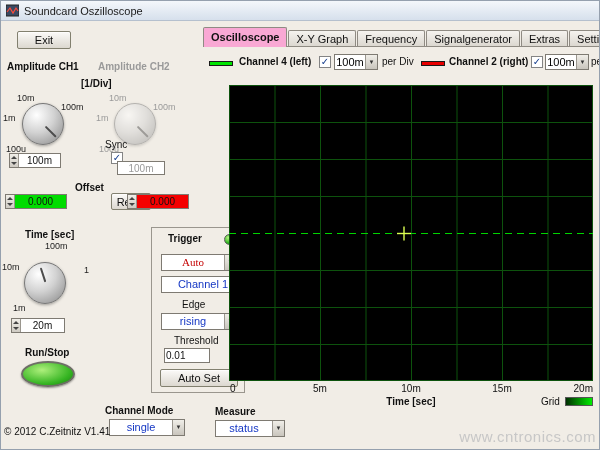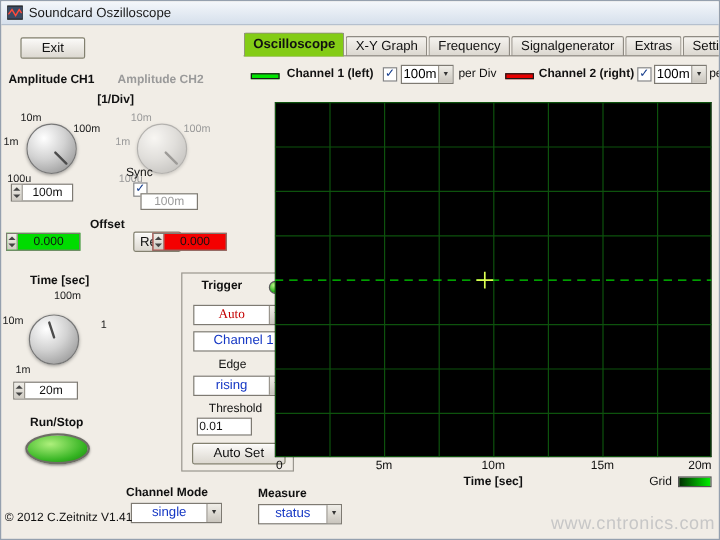--- a/index.html
+++ b/index.html
@@ -47,21 +47,21 @@
   .group { position:absolute; border:1px solid #9a968e;margin-left:48px; }
   .led { position:absolute; width:11px; height:11px; border-radius:50%; border:1px solid #5a5a5a;
          background:radial-gradient(circle at 35% 30%, #b8f584, #2db41e 60%, #147a0c); }
   .runbtn { position:absolute; width:54px; height:26px; border-radius:50%;
             background:radial-gradient(ellipse at 38% 32%, #aef07c, #35b422 65%, #1b7a10);
             border:2px solid #6e6e66; box-shadow:0 1px 2px rgba(0,0,0,.4); }
   .tabs { position:absolute; left:202px; top:26px; height:20px; display:flex; align-items:flex-end; }
   .tab { height:17px; line-height:16px; padding:0 7px; font-size:11px; color:#111;
          background:linear-gradient(#f5f3ef,#dad6ce); border:1px solid #8f8b83; border-bottom:none;
          border-radius:2px 2px 0 0; margin-right:1px; white-space:nowrap; }
-  .tab.active { height:20px; line-height:19px; font-weight:bold; background:#84cc16; position:relative; z-index:2; }
+  .tab.active { height:20px; line-height:19px; font-weight:bold; background:#f9a8d4; position:relative; z-index:2; }
   .tabline { position:absolute; left:202px; top:45px; width:397px; height:1px; background:#8f8b83; }
   .swatch { position:absolute; width:24px; height:5px; border:1px solid #1a1a1a; }
   .scope { position:absolute; left:228px; top:84px; width:364px; height:296px; background:#000; }
   .xtick { position:absolute; font-size:10px; color:#111; top:382px; }
   .gridbar { position:absolute; left:564px; top:396px; width:28px; height:9px;
              background:linear-gradient(90deg,#012e01,#00ee00); border:1px solid #555; }
   .statusbar { position:absolute; left:346px; top:420px; width:250px; height:17px;
                background:#edeae3; border:1px solid; border-color:#8a8a8a #ffffff #ffffff #8a8a8a;
                font-size:11px; text-align:center; line-height:15px; color:#111; }
   .watermark { position:absolute; right:3px; top:427px; font-size:15px; color:#c7c7c7;
@@ -192,21 +192,21 @@
     <div class="tab active">Oscilloscope</div>
     <div class="tab">X-Y Graph</div>
     <div class="tab">Frequency</div>
     <div class="tab">Signalgenerator</div>
     <div class="tab">Extras</div>
     <div class="tab">Settings</div>
   </div>
   <div class="tabline"></div>
 
   <span class="swatch" style="left:208px;top:60px;background:#00e400;"></span>
-  <div class="lbl bold" style="left:238px;top:55px;">Channel 1 (left)</div>
+  <div class="lbl bold" style="left:238px;top:55px;">Channel 4 (left)</div>
   <span class="chk" style="left:318px;top:55px;">✓</span>
   <div class="dd" style="left:333px;top:53px;width:44px;height:16px;">
     <span class="dd-val">100m</span>
     <span class="dd-btn">▼</span>
   </div>
   <div class="lbl" style="left:381px;top:55px;">per Div</div>
 
   <span class="swatch" style="left:420px;top:60px;background:#e80000;"></span>
   <div class="lbl bold" style="left:448px;top:55px;">Channel 2 (right)</div>
   <span class="chk" style="left:530px;top:55px;">✓</span>

